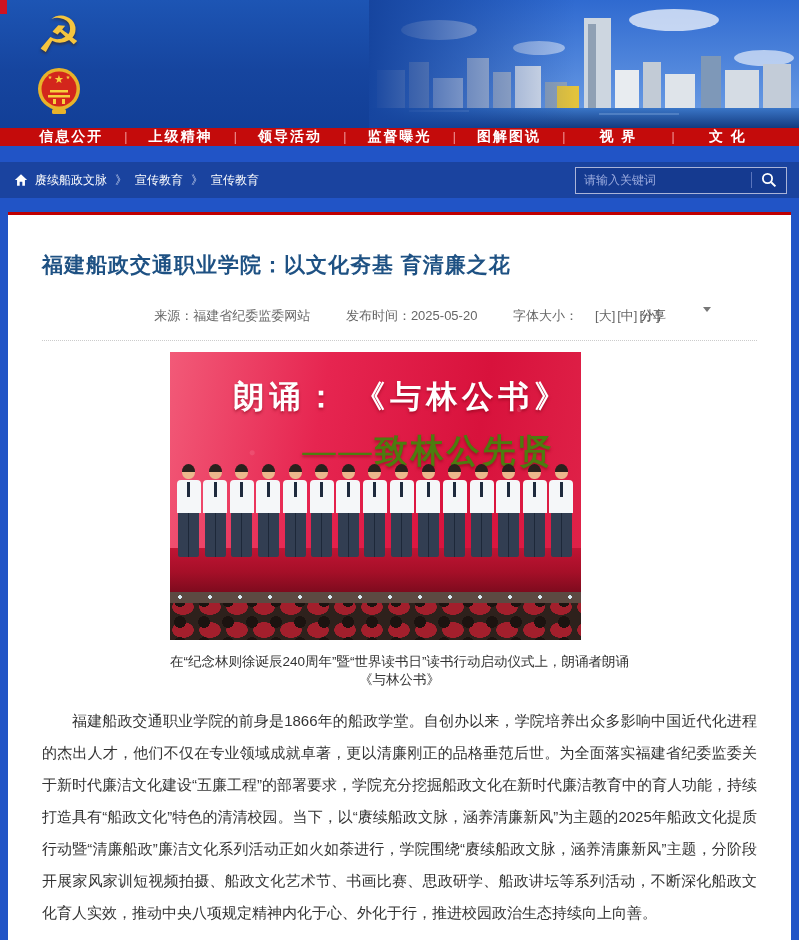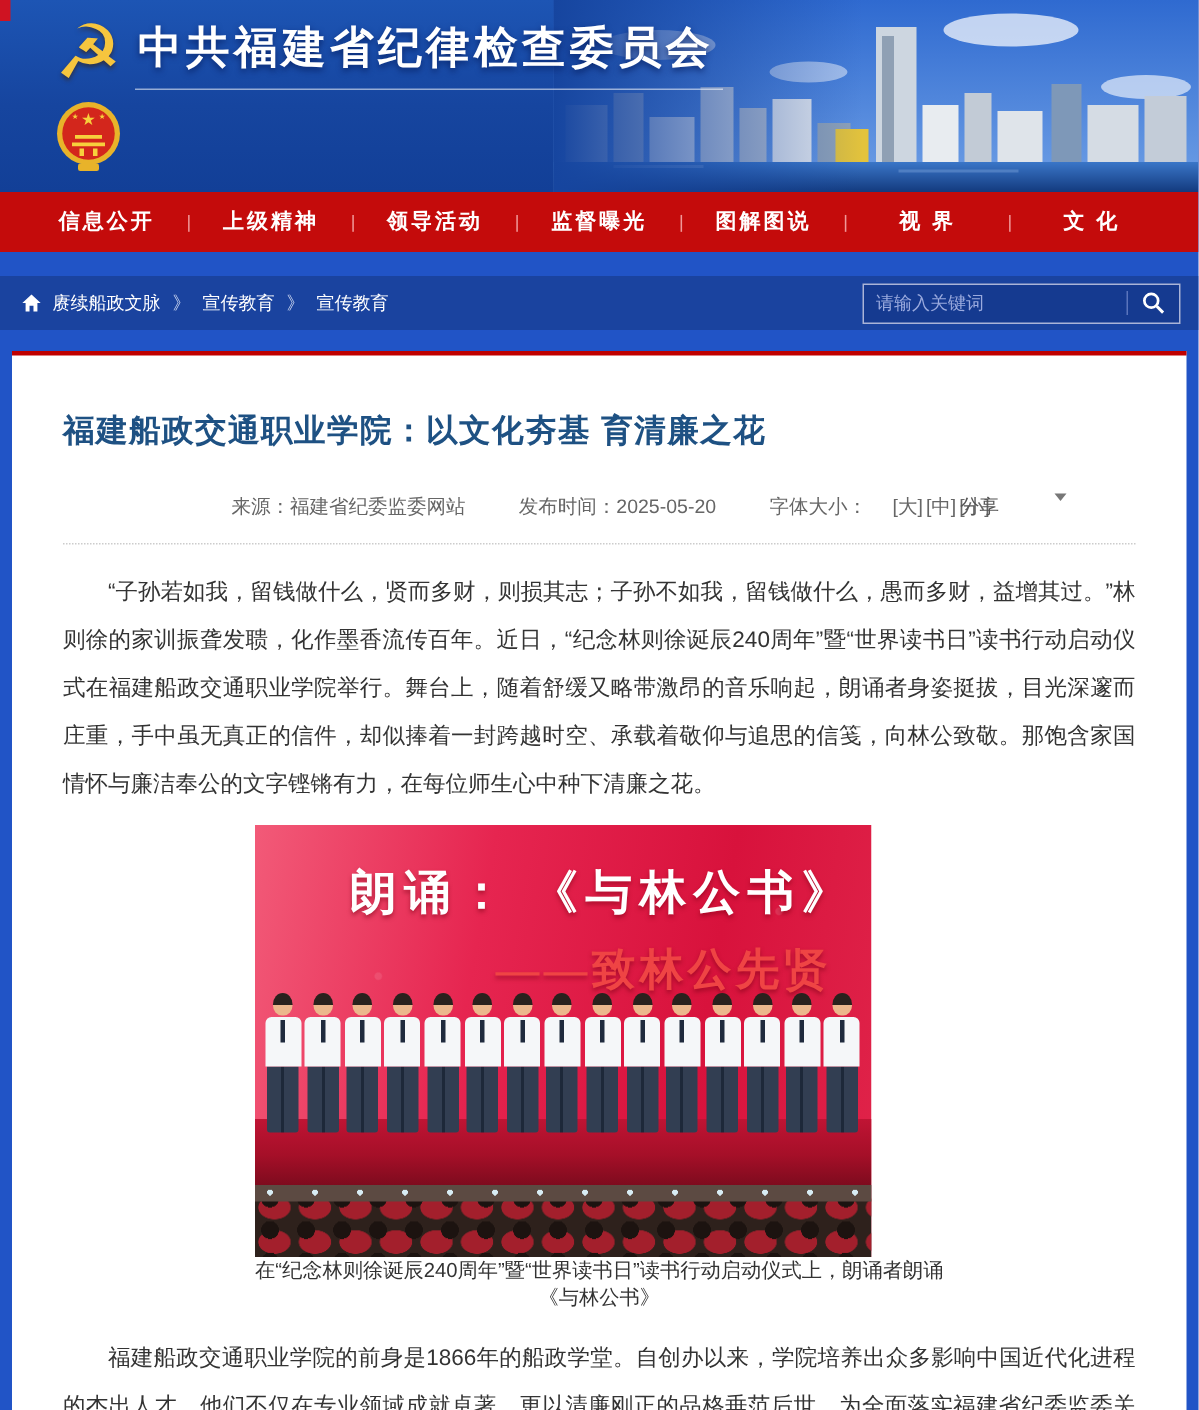--- a/index.html
+++ b/index.html
@@ -16,21 +16,21 @@
   .party-emblem { font-size:50px; line-height:50px; color:#f6c53e; text-shadow:0 2px 3px rgba(60,30,0,.55); width:62px; text-align:center; }
   .banner-line1 { font-size:29px; font-weight:bold; color:#fff; letter-spacing:3px;
                   text-shadow:0 2px 4px rgba(0,20,80,.65); padding:2px 6px 7px 2px;
                   border-bottom:1px solid rgba(255,255,255,.55); }
   .banner-row2 { margin-top:6px; }
   .nat-emblem-wrap { width:62px; display:flex; justify-content:center; }
   .banner-line2 { font-size:36px; font-weight:bold; color:#fff; letter-spacing:13px;
                   text-shadow:0 2px 4px rgba(0,20,80,.65); padding-left:4px; }
 
   
-  .nav { height:40px; background:#c40b0b; display:flex; align-items:center; padding:0 18px; }
+  .nav { height:18px; background:#c40b0b; display:flex; align-items:center; padding:0 18px; }
   .nav-item { flex:1; text-align:center; color:#fff; font-weight:bold; font-size:14px; letter-spacing:2px; cursor:pointer; white-space:nowrap; }
   .nav-sep { color:rgba(255,200,200,.75); font-size:12px; }
 
   
   .crumb-bar { margin-top:16px; height:36px; background:#1a439f; display:flex; align-items:center; justify-content:space-between; padding:0 12px 0 14px; }
   .crumb-left { display:flex; align-items:center; gap:7px; color:#fff; font-size:12px; }
   .crumb-sep { color:#cfd9f2; font-size:12px; margin:0 1px; }
   .crumb-link { color:#fff; cursor:pointer; }
   .search-box { width:212px; height:27px; background:#153a90; border:1px solid #aab4d8; display:flex; align-items:center; }
   .search-input { flex:1; background:transparent; border:none; outline:none; color:#dfe6fa; font-size:12px; padding:0 8px; font-family:"Liberation Sans", sans-serif; }
@@ -50,37 +50,37 @@
   .para { margin-top:16px; font-size:15px; line-height:32px; color:#333; text-indent:2em; text-align:justify; }
 
   
   .photo-wrap { width:460px; margin:11px auto 0; }
   .photo { position:relative; width:411px; height:288px; overflow:hidden; }
   .photo-screen { position:absolute; inset:0; background:
       radial-gradient(circle at 85% 20%, rgba(255,255,255,.12) 0 2px, transparent 3px),
       radial-gradient(circle at 20% 35%, rgba(255,255,255,.10) 0 2px, transparent 3px),
       linear-gradient(100deg,#f25a78 0%, #e62550 35%, #d8123c 70%, #e0244a 100%); }
   .slogan1 { position:absolute; top:24px; left:64px; font-family:"Liberation Serif", serif; font-size:31px; font-weight:bold; color:#fff; letter-spacing:5px; text-shadow:0 2px 3px rgba(120,0,20,.5); }
-  .slogan2 { position:absolute; top:77px; right:26px; font-family:"Liberation Serif", serif; font-size:29px; font-weight:bold; color:#ef4444; letter-spacing:3px; text-shadow:0 2px 3px rgba(120,0,20,.5); }
+  .slogan2 { position:absolute; top:77px; right:26px; font-family:"Liberation Serif", serif; font-size:33px; font-weight:bold; color:#4d7c0f; letter-spacing:3px; text-shadow:0 2px 3px rgba(120,0,20,.5); }
   .stage-floor { position:absolute; top:196px; left:0; right:0; height:44px; background:linear-gradient(180deg,#c01434 0%, #a50f28 55%, #7e0b1e 100%); }
   .performers-row { position:absolute; top:112px; left:6px; right:6px; display:flex; justify-content:space-between; z-index:2; }
   .figure { width:26px; display:flex; flex-direction:column; align-items:center; }
   .fig-head { width:13px; height:15px; border-radius:50% 50% 45% 45%; background:linear-gradient(180deg,#2a211d 0 52%, #ecb78c 52% 100%); }
   .fig-shirt { position:relative; width:24px; height:33px; margin-top:1px; background:#f5f7f9; border-radius:4px 4px 0 0; }
   .fig-shirt::after { content:""; position:absolute; left:50%; top:2px; width:3px; height:15px; margin-left:-1.5px; background:#1f2a3d; }
   .fig-pants { width:21px; height:44px; background:linear-gradient(90deg,#323e52 0 46%, #1d2839 46% 54%, #323e52 54% 100%); border-radius:0 0 2px 2px; }
   .audience { position:absolute; top:240px; left:0; right:0; bottom:0; background-color:#2e211c;
       background-image:
         radial-gradient(circle 6px at 10px 9px, #1c1310 98%, transparent),
         radial-gradient(ellipse 11px 8px at 13px 15px, #a31f2c 96%, transparent);
       background-size:24px 21px, 27px 23px; }
   .table-row { position:absolute; top:240px; left:0; right:0; height:11px; background-color:#5c4a42;
       background-image:radial-gradient(circle 2px at 10px 5px, #d8ecf4 96%, transparent);
       background-size:30px 11px; z-index:3; }
-  .photo-caption { text-align:center; font-size:13.5px; color:#333; }
+  .photo-caption { margin-top:13px; text-align:center; font-size:13.5px; color:#333; }
 </style>
 </head>
 <body>
 
 <div class="banner">
   <svg class="skyline" viewBox="0 0 430 128" preserveAspectRatio="none">
     <defs>
       <linearGradient id="sky" x1="0" y1="0" x2="0" y2="1">
         <stop offset="0" stop-color="#2f6ad0"></stop>
           <stop offset="1" stop-color="#6fa0e6"></stop>
@@ -114,21 +114,20 @@
     <rect x="0" y="108" width="430" height="20" fill="url(#water)"></rect>
     <rect x="40" y="110" width="60" height="2" fill="#6f9ad4" opacity="0.6"></rect>
     <rect x="230" y="113" width="80" height="2" fill="#6f9ad4" opacity="0.5"></rect>
   </svg>
   <div class="skyline-fade"></div>
   <div class="corner-notch"></div>
 
   <div class="banner-rows">
     <div class="banner-row">
       <span class="party-emblem">☭</span>
-      <span class="banner-line1">中共福建省纪律检查委员会</span>
     </div>
     <div class="banner-row banner-row2">
       <span class="nat-emblem-wrap">
         <svg width="46" height="50" viewBox="0 0 46 50">
           <circle cx="23" cy="23" r="21" fill="#e8b32a"></circle>
           <circle cx="23" cy="23" r="17.5" fill="#d3261c"></circle>
           <text x="23" y="17" font-size="11" fill="#f7d03c" text-anchor="middle">★</text>
           <text x="14" y="13" font-size="5" fill="#f7d03c" text-anchor="middle">★</text>
           <text x="32" y="13" font-size="5" fill="#f7d03c" text-anchor="middle">★</text>
           <rect x="14" y="24" width="18" height="2.5" fill="#f7d03c"></rect>
@@ -189,21 +188,20 @@
     <span>发布时间：2025-05-20</span>
     <span>字体大小：</span><span class="font-size-link">[大]</span><span class="font-size-link">[中]</span><span class="font-size-link">[小]</span>
     <div class="share-wrap">
       <span>分享</span>
       <span class="share-caret"></span>
     </div>
   </div>
 
   <div class="dotted-line"></div>
 
-  <p class="para">“子孙若如我，留钱做什么，贤而多财，则损其志；子孙不如我，留钱做什么，愚而多财，益增其过。”林则徐的家训振聋发聩，化作墨香流传百年。近日，“纪念林则徐诞辰240周年”暨“世界读书日”读书行动启动仪式在福建船政交通职业学院举行。舞台上，随着舒缓又略带激昂的音乐响起，朗诵者身姿挺拔，目光深邃而庄重，手中虽无真正的信件，却似捧着一封跨越时空、承载着敬仰与追思的信笺，向林公致敬。那饱含家国情怀与廉洁奉公的文字铿锵有力，在每位师生心中种下清廉之花。</p>
 
   <div class="photo-wrap">
     <div class="photo">
       <div class="photo-screen"></div>
       <div class="slogan1">朗诵： 《与林公书》</div>
       <div class="slogan2">——致林公先贤</div>
       <div class="stage-floor"></div>
       <div class="performers-row">
         <div class="figure">
           <div class="fig-head"></div>

